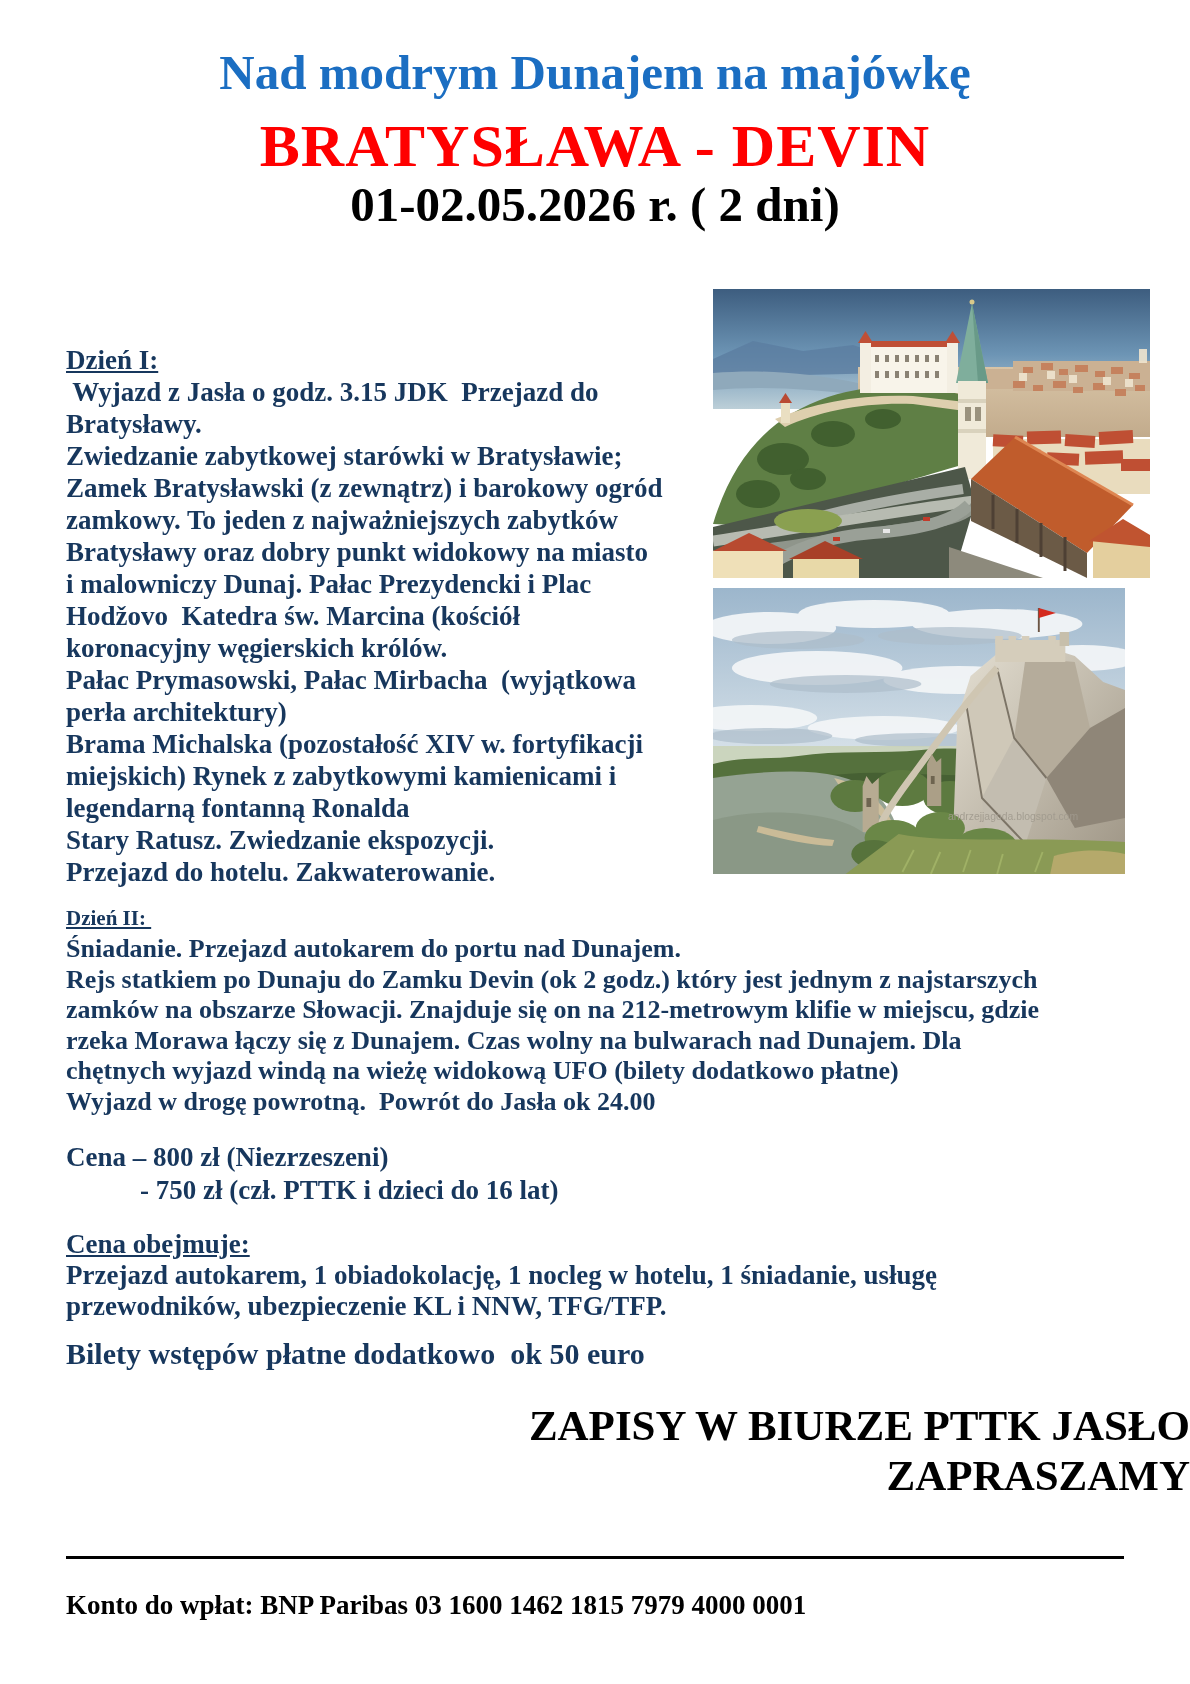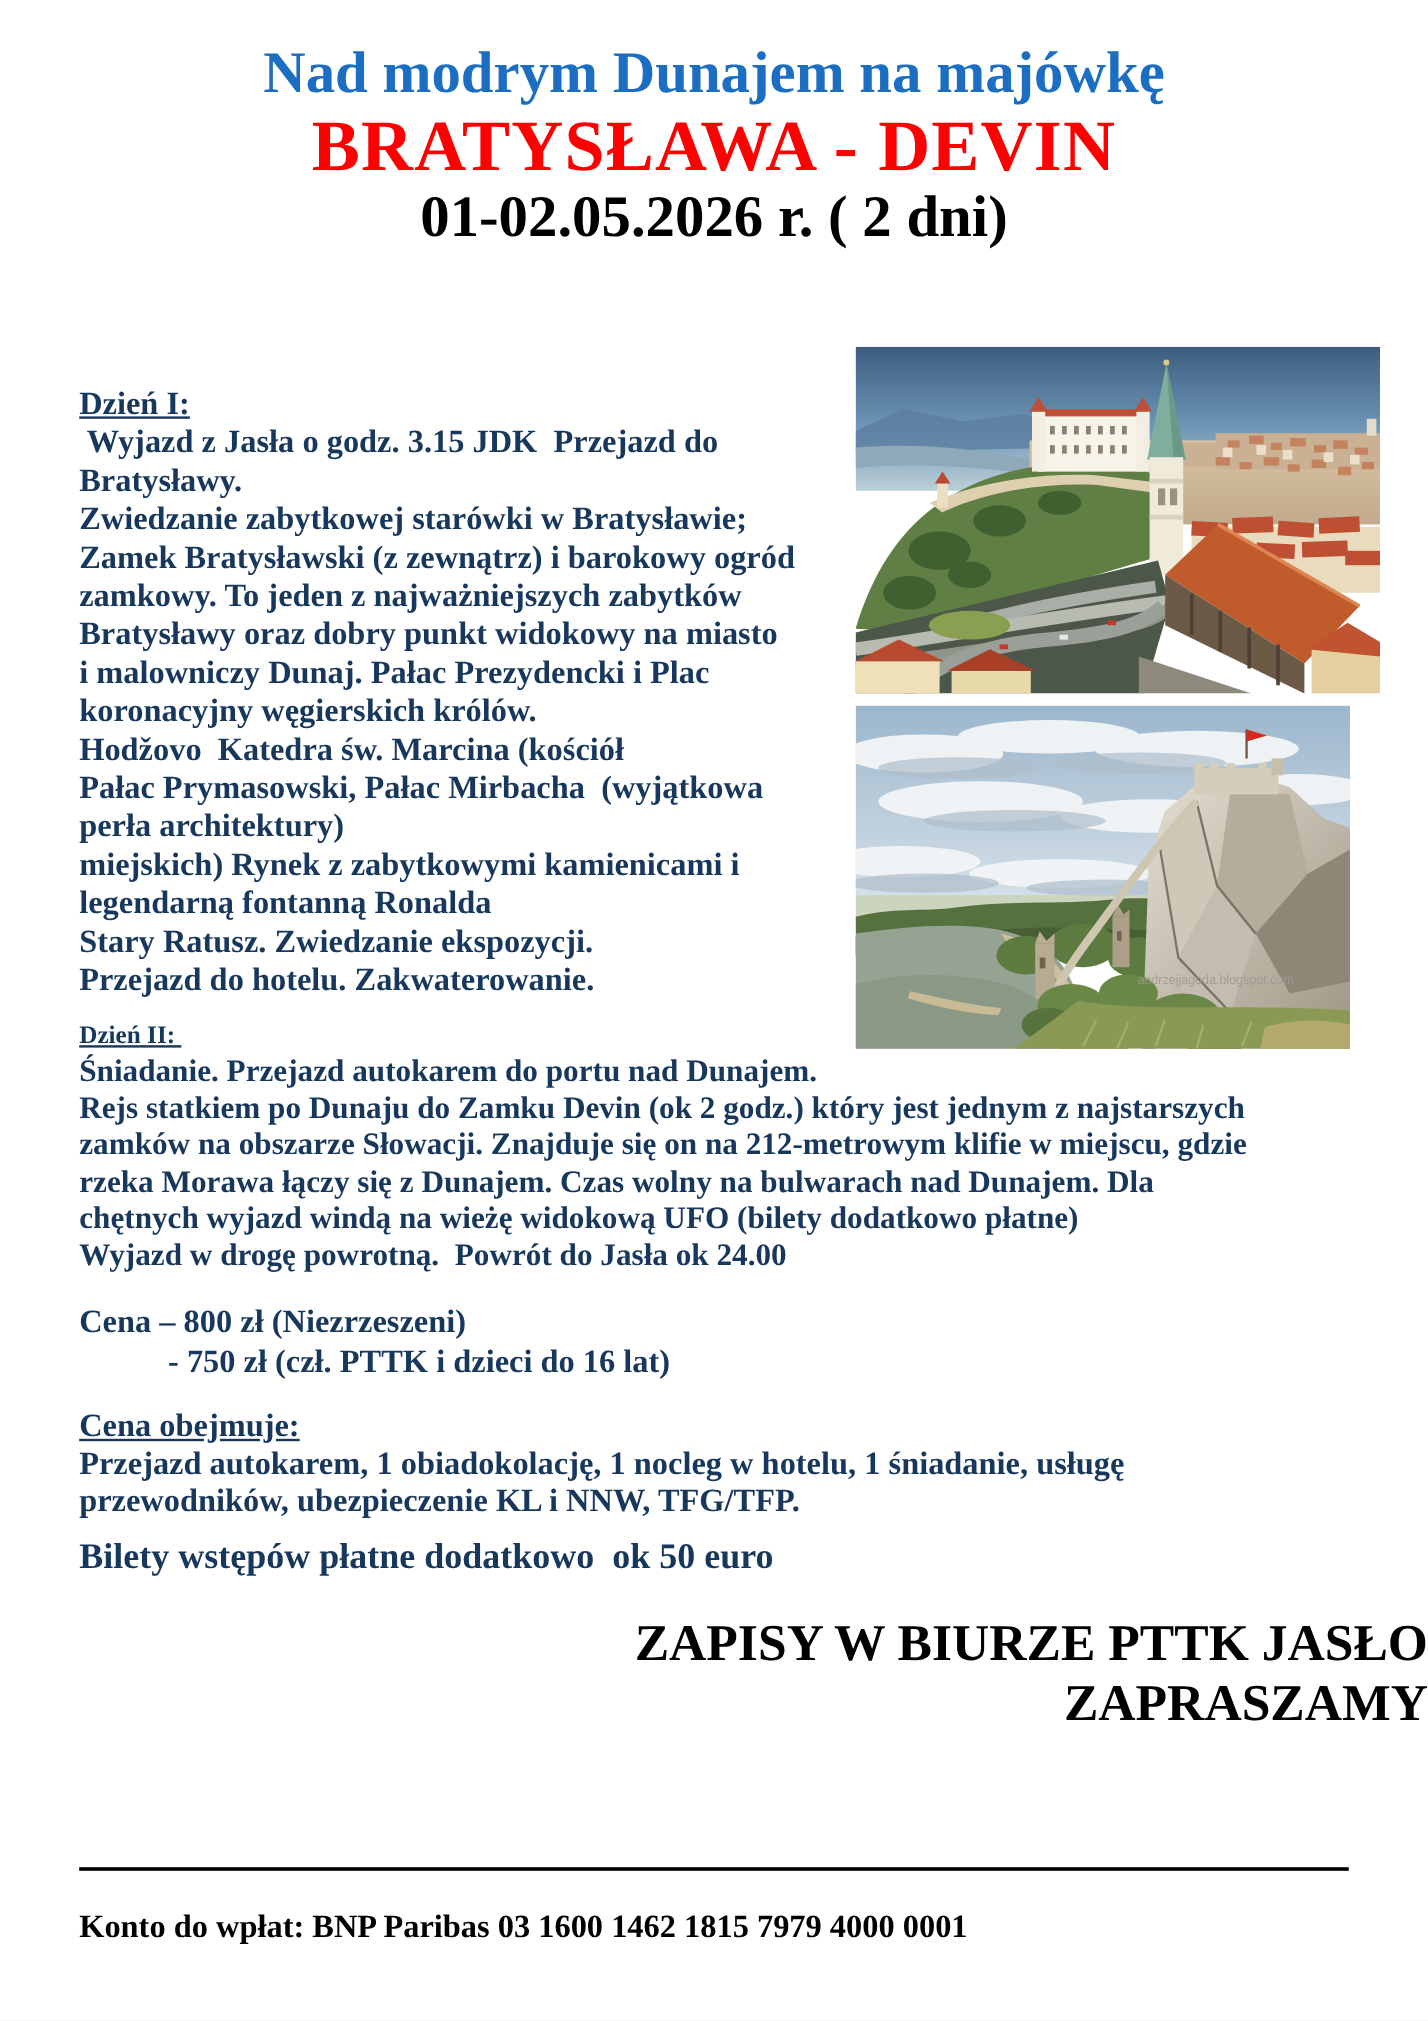--- a/index.html
+++ b/index.html
@@ -9,21 +9,21 @@
     margin:0 auto;
     background:#ffffff;
     font-family:"Liberation Serif","DejaVu Serif",serif;
     font-weight:bold;
     color:#17375D;
     overflow:hidden;
   }
   
   .hdr{text-align:center;}
   .title-blue{
-    margin:0;padding-top:32px;
+    margin:12px;padding-top:32px;
     font-size:49px;line-height:58px;
     color:#1B6EC2;
   }
   .title-red{
     margin:0;
     font-size:60px;line-height:64px;
     color:#FF0000;letter-spacing:1px;
   }
   .title-date{
     margin:0;
@@ -78,24 +78,25 @@
 
     <section class="day1">
       <div class="ln u">Dzień I:</div>
       <div class="ln"> Wyjazd z Jasła o godz. 3.15 JDK  Przejazd do</div>
       <div class="ln">Bratysławy.</div>
       <div class="ln">Zwiedzanie zabytkowej starówki w Bratysławie;</div>
       <div class="ln">Zamek Bratysławski (z zewnątrz) i barokowy ogród</div>
       <div class="ln">zamkowy. To jeden z najważniejszych zabytków</div>
       <div class="ln">Bratysławy oraz dobry punkt widokowy na miasto</div>
       <div class="ln">i malowniczy Dunaj. Pałac Prezydencki i Plac</div>
+      <div class="ln">Hodžovo  Katedra św. Marcina (kościół</div>
       <div class="ln">koronacyjny węgierskich królów.</div>
-      <div class="ln">Hodžovo  Katedra św. Marcina (kościół</div>
       <div class="ln">Pałac Prymasowski, Pałac Mirbacha  (wyjątkowa</div>
       <div class="ln">perła architektury)</div>
+      <div class="ln">Brama Michalska (pozostałość XIV w. fortyfikacji</div>
       <div class="ln">miejskich) Rynek z zabytkowymi kamienicami i</div>
       <div class="ln">legendarną fontanną Ronalda</div>
       <div class="ln">Stary Ratusz. Zwiedzanie ekspozycji.</div>
       <div class="ln">Przejazd do hotelu. Zakwaterowanie.</div>
     </section>
 
     <div class="day2-heading u">Dzień II: </div>
     <section class="day2">
       <div class="ln">Śniadanie. Przejazd autokarem do portu nad Dunajem.</div>
       <div class="ln">Rejs statkiem po Dunaju do Zamku Devin (ok 2 godz.) który jest jednym z najstarszych</div>

